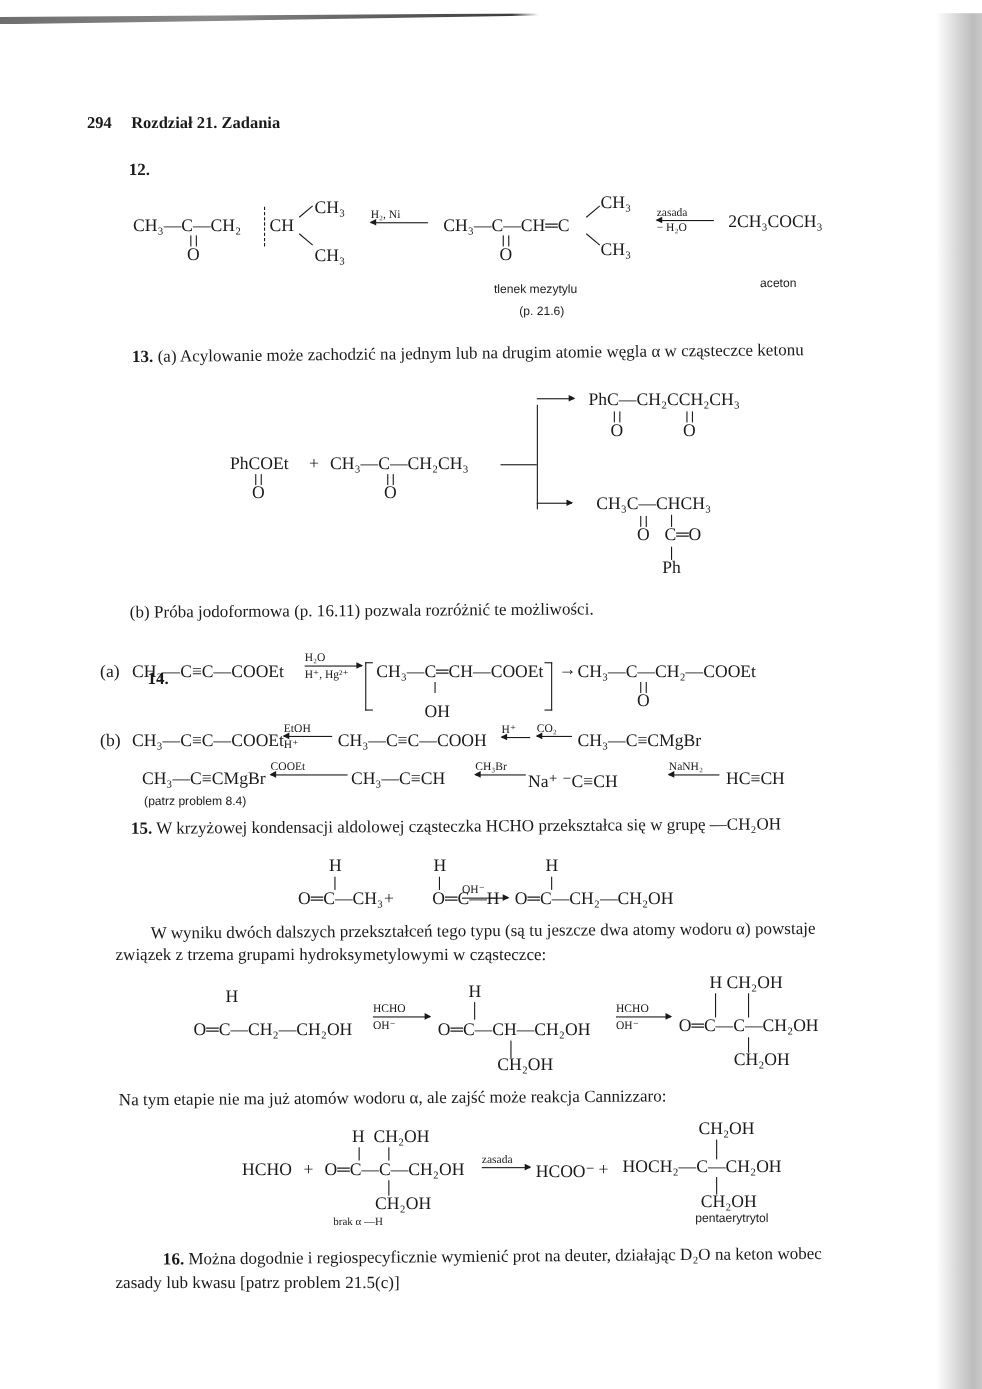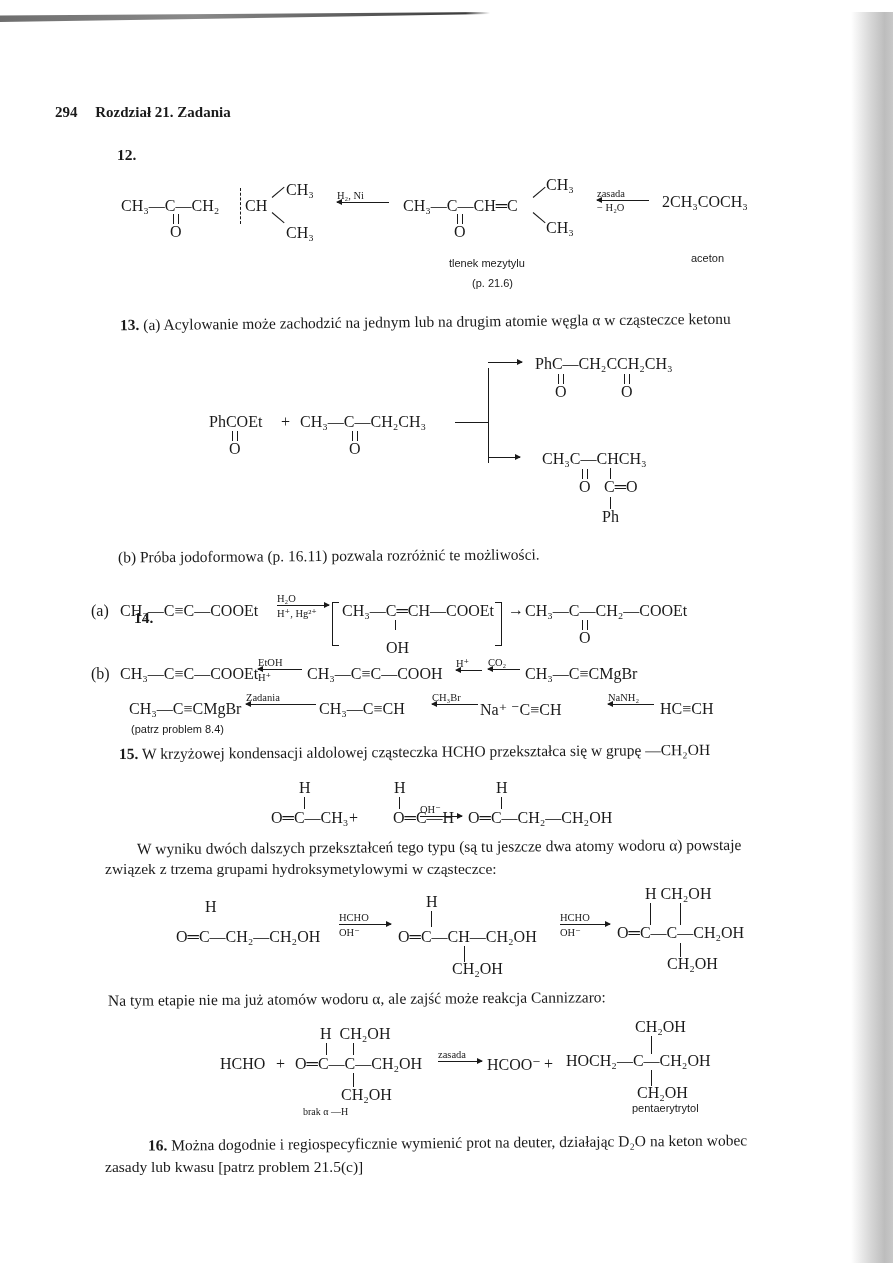--- a/index.html
+++ b/index.html
@@ -13,21 +13,21 @@
       position: absolute; left: 0; top: 12px; width: 490px; height: 10px;
       background: linear-gradient(90deg, #6e6e6e 0%, #8a8a8a 40%, #3c3c3c 95%, rgba(60,60,60,0) 100%);
       clip-path: polygon(0 35%, 100% 0, 100% 20%, 40% 70%, 0 100%);
     }
     .scan-rightshade {
       position: absolute; right: 0; top: 12px; width: 42px; height: 1251px;
       background: linear-gradient(90deg, rgba(255,255,255,0) 0%, #d8d8d8 45%, #bdbdbd 80%, #c8c8c8 100%);
     }
     .abs { position: absolute; white-space: nowrap; }
     .hdr { font-size: 15px; font-weight: bold; }
-    .hdr .pg { margin-right: 14px; }
+    .hdr .pg { margin-right: 14px; margin-left: 24px; }
     .num { font-weight: bold; }
     .txt { font-size: 15.5px; }
     .chem { font-size: 16px; }
     .small { font-size: 10px; }
     .lbl { font-size: 11px; font-family: "Liberation Sans", "DejaVu Sans", sans-serif; }
     .arrow {
       position: absolute; display: inline-block; text-align: left; font-size: 10.5px;
     }
     .arrow .line { display: block; border-top: 1px solid #1a1a1a; position: relative; margin: 1px 0; }
     .arrow.right .line::after { content: ""; position: absolute; right: -1px; top: -4px; border-left: 6px solid #1a1a1a; border-top: 3.5px solid transparent; border-bottom: 3.5px solid transparent; }
@@ -164,21 +164,21 @@
     <span class="line"></span>
   </div>
   <div class="arrow left" style="left:488px; top:657px; width:32px;">
     <span>CO₂</span>
     <span class="line"></span>
   </div>
   <span class="abs chem" style="left:525px; top:665px;">CH₃—C≡CMgBr</span>
 
   <span class="abs chem" style="left:129px; top:700px;">CH₃—C≡CMgBr</span>
   <div class="arrow left" style="left:246px; top:692px; width:70px;">
-    <span>Zadania</span>
+    <span>COOEt</span>
     <span class="line"></span>
   </div>
   <span class="abs chem" style="left:319px; top:700px;">CH₃—C≡CH</span>
   <div class="arrow left" style="left:432px; top:692px; width:46px;">
     <span>CH₃Br</span>
     <span class="line"></span>
   </div>
   <span class="abs chem" style="left:480px; top:700px;">Na⁺ ⁻C≡CH</span>
   <div class="arrow left" style="left:608px; top:692px; width:46px;">
     <span>NaNH₂</span>

